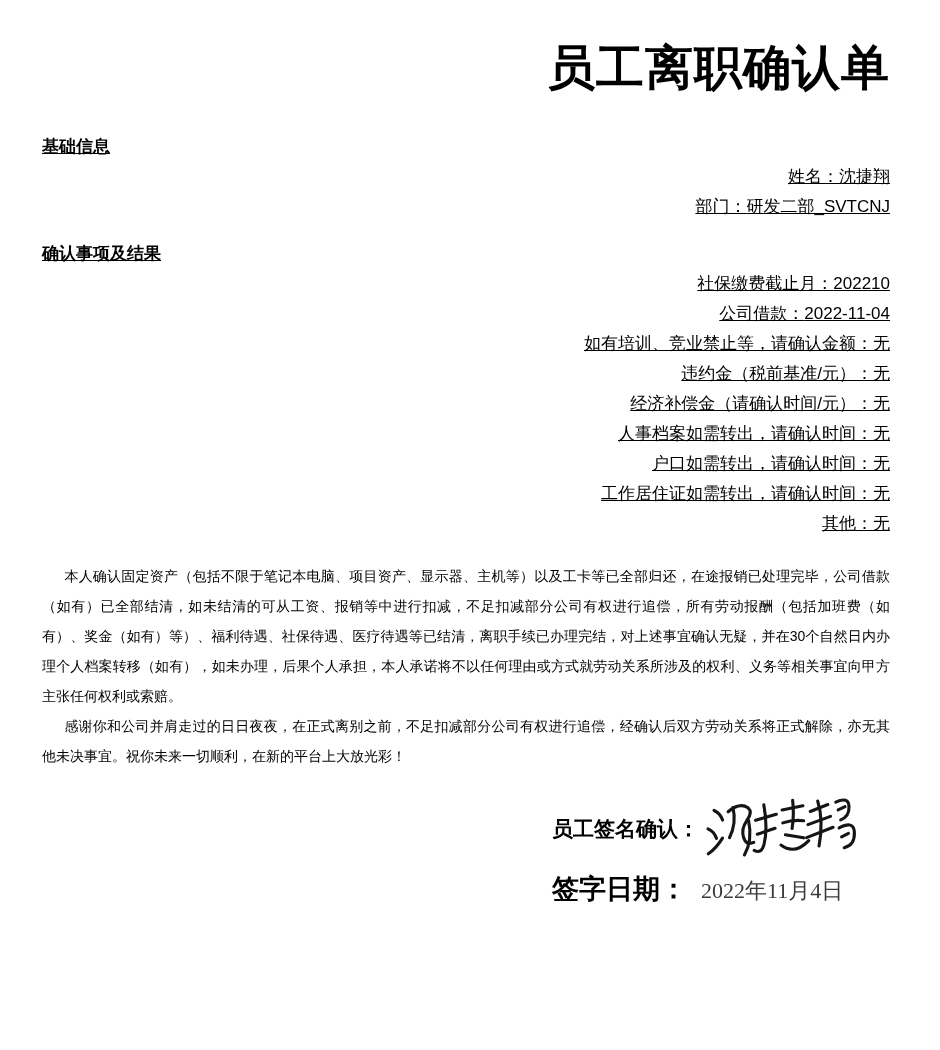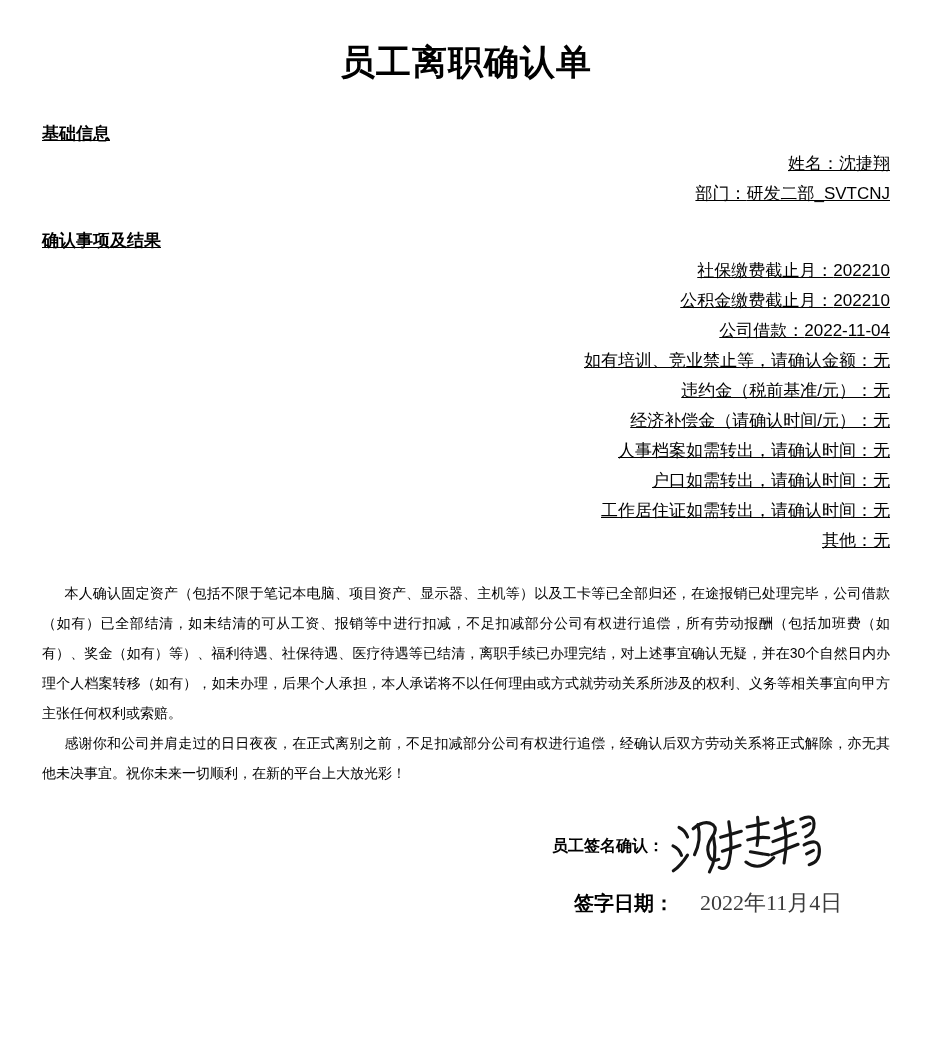--- a/index.html
+++ b/index.html
@@ -3,48 +3,48 @@
 <meta charset="utf-8">
 <style>
   html,body{margin:0;padding:0;}
   body{
     width:940px;height:1050px;background:#ffffff;color:#000000;
     font-family:"Liberation Sans","DejaVu Sans",sans-serif;
     overflow:hidden;
   }
   .page{padding:0 50px 0 42px;box-sizing:border-box;width:940px;}
   .doc-title{
-    margin:44px 0 0 0;text-align:center;
-    font-size:35px;font-weight:700;letter-spacing:1px;line-height:1;
+    margin:44px 0 0 0;text-align:right;
+    font-size:48px;font-weight:700;letter-spacing:1px;line-height:1;
   }
   .sec{font-size:17px;line-height:30px;text-decoration:underline;}
   .sec-basic{margin-top:40px;}
   .sec-confirm{margin-top:17px;}
   .sec-heading{font-weight:700;}
   .field-line{white-space:nowrap;text-align:right;}
   .decl{margin-top:22px;}
   .decl p{
     margin:0;font-size:14px;line-height:30px;
     text-align:justify;text-justify:inter-ideograph;
     text-indent:1.6em;
   }
   .sig-row{
     margin-top:26px;padding-left:510px;
     display:flex;align-items:center;height:64px;
   }
-  .sig-label{font-size:16px;font-weight:700;white-space:nowrap;}
+  .sig-label{font-size:21px;font-weight:700;white-space:nowrap;}
   .sig-svg{margin-left:4px;margin-top:-4px;flex:0 0 auto;}
   .date-row{
     margin-top:10px;padding-left:510px;
     display:flex;align-items:baseline;
   }
-  .date-label{font-size:20px;font-weight:700;white-space:nowrap;margin-left:22px;}
+  .date-label{font-size:27px;font-weight:700;white-space:nowrap;}
   .date-value{
     font-family:"Liberation Serif","DejaVu Serif",serif;
-    font-size:22px;color:#3a3a3a;margin-left:26px;white-space:nowrap;
+    font-size:22px;color:#3a3a3a;margin-left:14px;white-space:nowrap;
   }
 </style>
 </head>
 <body>
 
 <div class="page">
 
   <h1 class="doc-title">员工离职确认单</h1>
 
   <section class="sec sec-basic">
@@ -54,23 +54,20 @@
     </div>
     <div class="field-line">
       <span>部门：</span><span>研发二部_SVTCNJ</span>
     </div>
   </section>
 
   <section class="sec sec-confirm">
     <div class="sec-heading">确认事项及结果</div>
     <div class="field-line">
       <span>社保缴费截止月：</span><span>202210</span>
-    </div>
-    <div class="field-line">
-      <span>公积金缴费截止月：</span><span>202210</span>
     </div>
     <div class="field-line">
       <span>公司借款：</span><span>2022-11-04</span>
     </div>
     <div class="field-line">
       <span>如有培训、竞业禁止等，请确认金额：</span><span>无</span>
     </div>
     <div class="field-line">
       <span>违约金（税前基准/元）：</span><span>无</span>
     </div>

